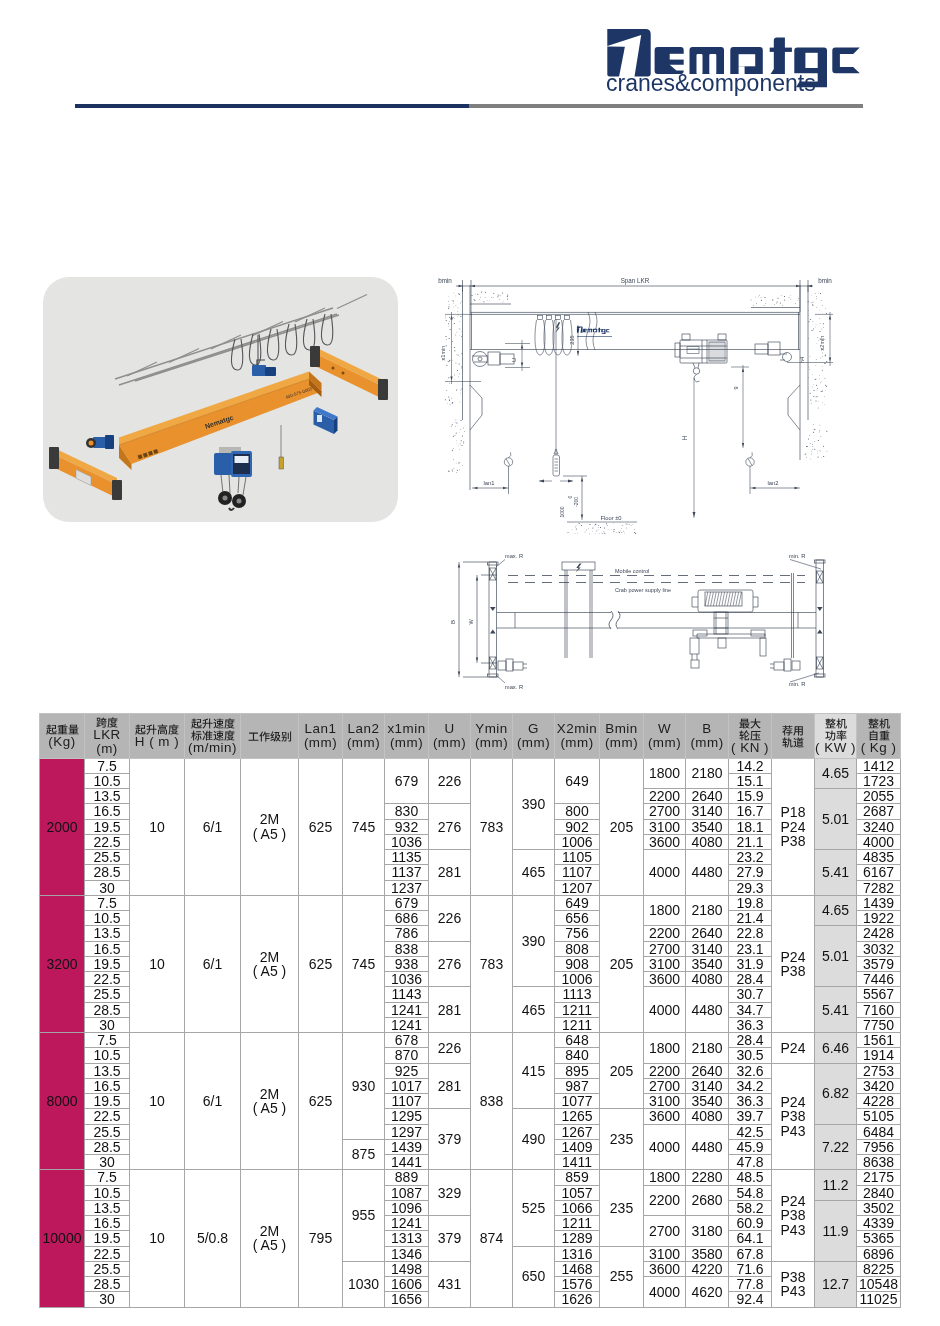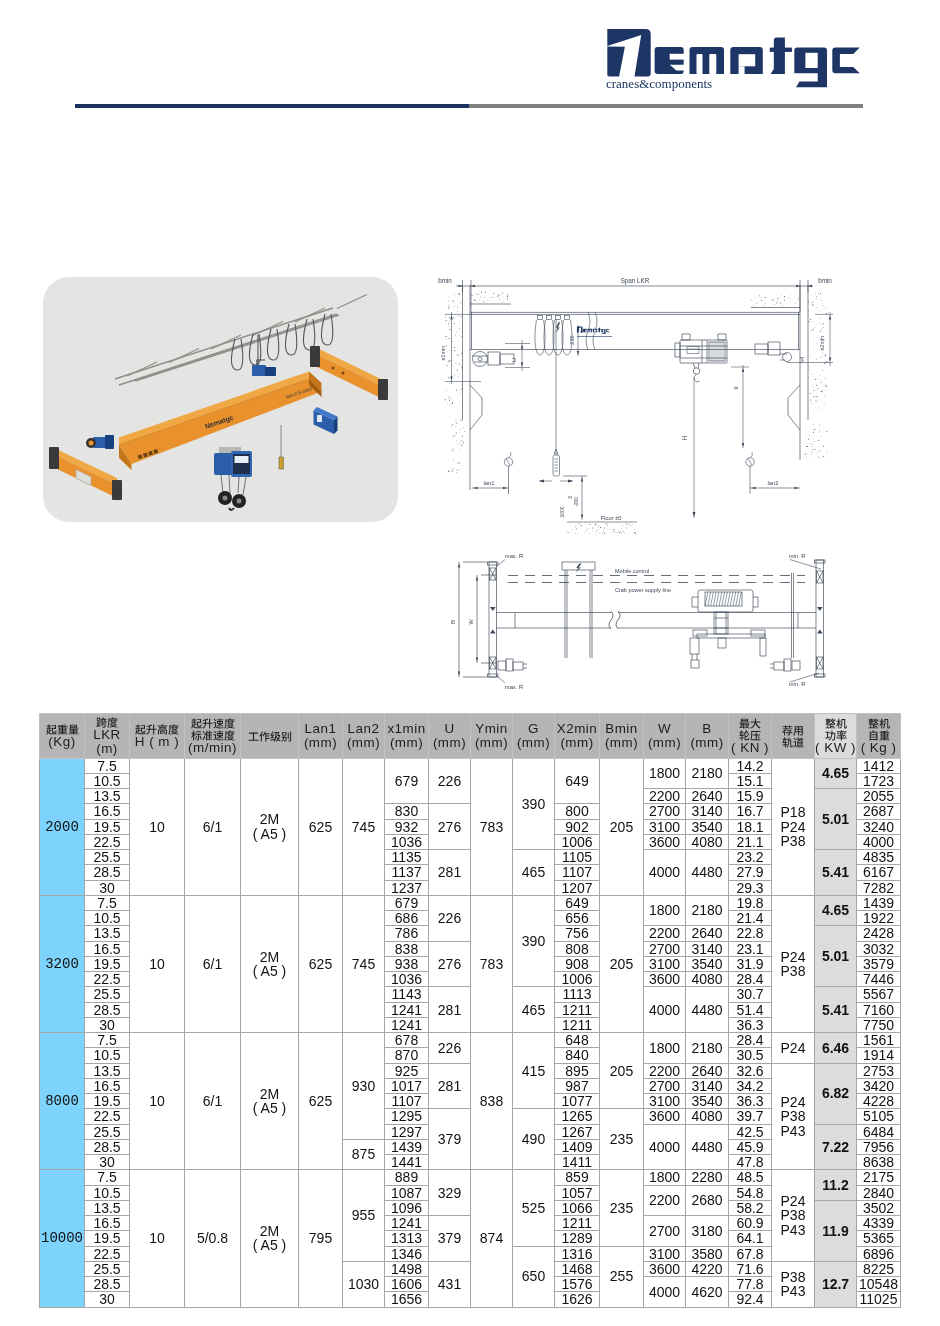--- a/index.html
+++ b/index.html
@@ -1,31 +1,31 @@
 <!DOCTYPE html>
 <html><head><meta charset="utf-8"><style>
 html,body{margin:0;padding:0;background:#fff;}
 #page{position:relative;width:940px;height:1326px;background:#fff;overflow:hidden;
   font-family:"Liberation Sans",sans-serif;}
 #rule{position:absolute;left:75px;top:104px;width:788px;height:3.5px;
   background:linear-gradient(to right,#1b3160 0 50%,#7f7f7f 50% 100%);}
 #slogan{position:absolute;left:606px;top:74px;width:280px;color:#1d3665;
-  font-size:13px;letter-spacing:0;line-height:19px;font-family:Liberation Serif, serif;}
+  font-size:23px;letter-spacing:0;line-height:19px;}
 #tbwrap{position:absolute;left:39px;top:713px;}
 table{border-collapse:collapse;table-layout:fixed;width:862px;}
 td,th{border:1px solid #a6a6a6;padding:0;margin:0;text-align:center;vertical-align:middle;
   font-size:14px;line-height:14.25px;color:#111;font-weight:400;overflow:hidden;}
 tr{height:15.16px;}
 tr.hr{height:44.5px;}
 th{background:#b5b5b5;font-weight:400;border-color:#c2c2c2 ;}
 th.hp{background:#dcdcdc;margin-top:12px;}
 th .ht{display:block;font-size:13.4px;line-height:14px;color:#1c1c1c;letter-spacing:0.5px;white-space:nowrap;}
 svg.ck{margin:1px auto 0!important;}
-td.gy{background:#7dd3fc;font-family:Liberation Mono, monospace;}
-td.pw{background:#dcdcdc;font-weight:bold;}
+td.gy{background:#be185d;}
+td.pw{background:#dcdcdc;}
 </style></head>
 <body>
 <div id="page">
   <svg style="position:absolute;left:600px;top:25px" width="270" height="70" viewBox="0 0 270 70">
       <g fill="#1d3665">
 <path d="M7.3,4 L45.5,4 Q50.7,4 50.7,9 L50.7,49 Q50.7,51.4 48.2,51.4 L34.5,51.4 L41.2,10.1 L7.3,20.9 Z"></path>
 <path d="M7.3,21.4 L24.9,21.7 L19.1,51.4 L9.5,51.4 Q7.3,51.4 7.3,49.2 Z"></path>
 <path d="M54.6,25.1 Q54.6,22.1 57.6,22.1 L80.7,22.1 Q83.7,22.1 83.7,25.1 L83.7,45.9 Q83.7,48.9 80.7,48.9 L57.6,48.9 Q54.6,48.9 54.6,45.9 Z"></path>
 <path fill="#fff" d="M69.7,28.8 H84.4 V34.6 H69.7 Z"></path>
 <path fill="#fff" d="M69.7,39.8 L84.4,39.8 L84.4,45.4 L76.4,45.4 Z"></path>
@@ -1020,21 +1020,21 @@
             <td rowspan="3">4000</td>
             <td rowspan="3">4480</td>
             <td>30.7</td>
             <td rowspan="3" class="pw">5.41</td>
             <td>5567</td>
           </tr>
           <tr>
             <td>28.5</td>
             <td>1241</td>
             <td>1211</td>
-            <td>51.4</td>
+            <td>34.7</td>
             <td>7160</td>
           </tr>
           <tr>
             <td>30</td>
             <td>1241</td>
             <td>1211</td>
             <td>36.3</td>
             <td>7750</td>
           </tr>
           <tr>

